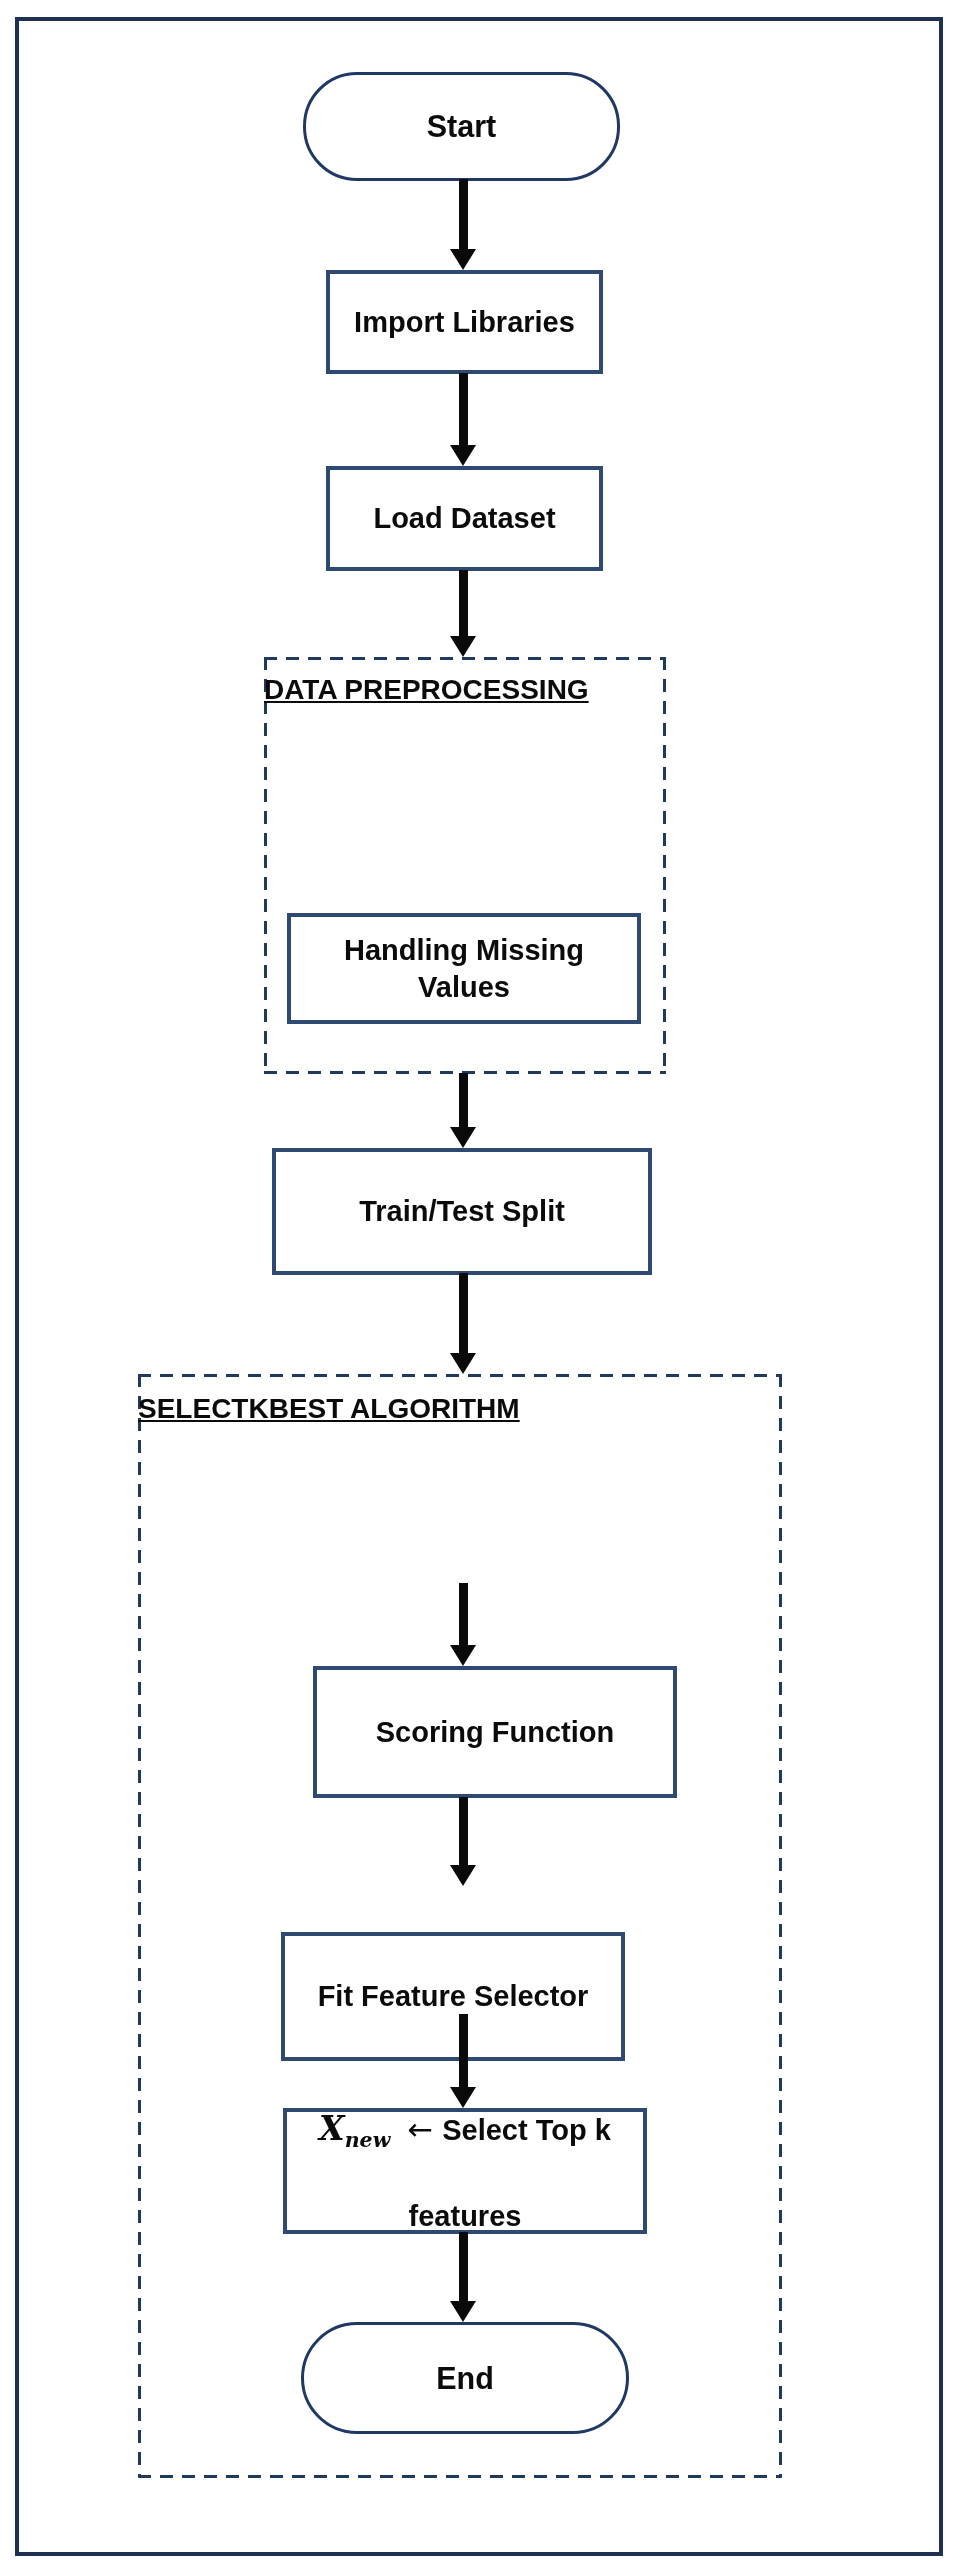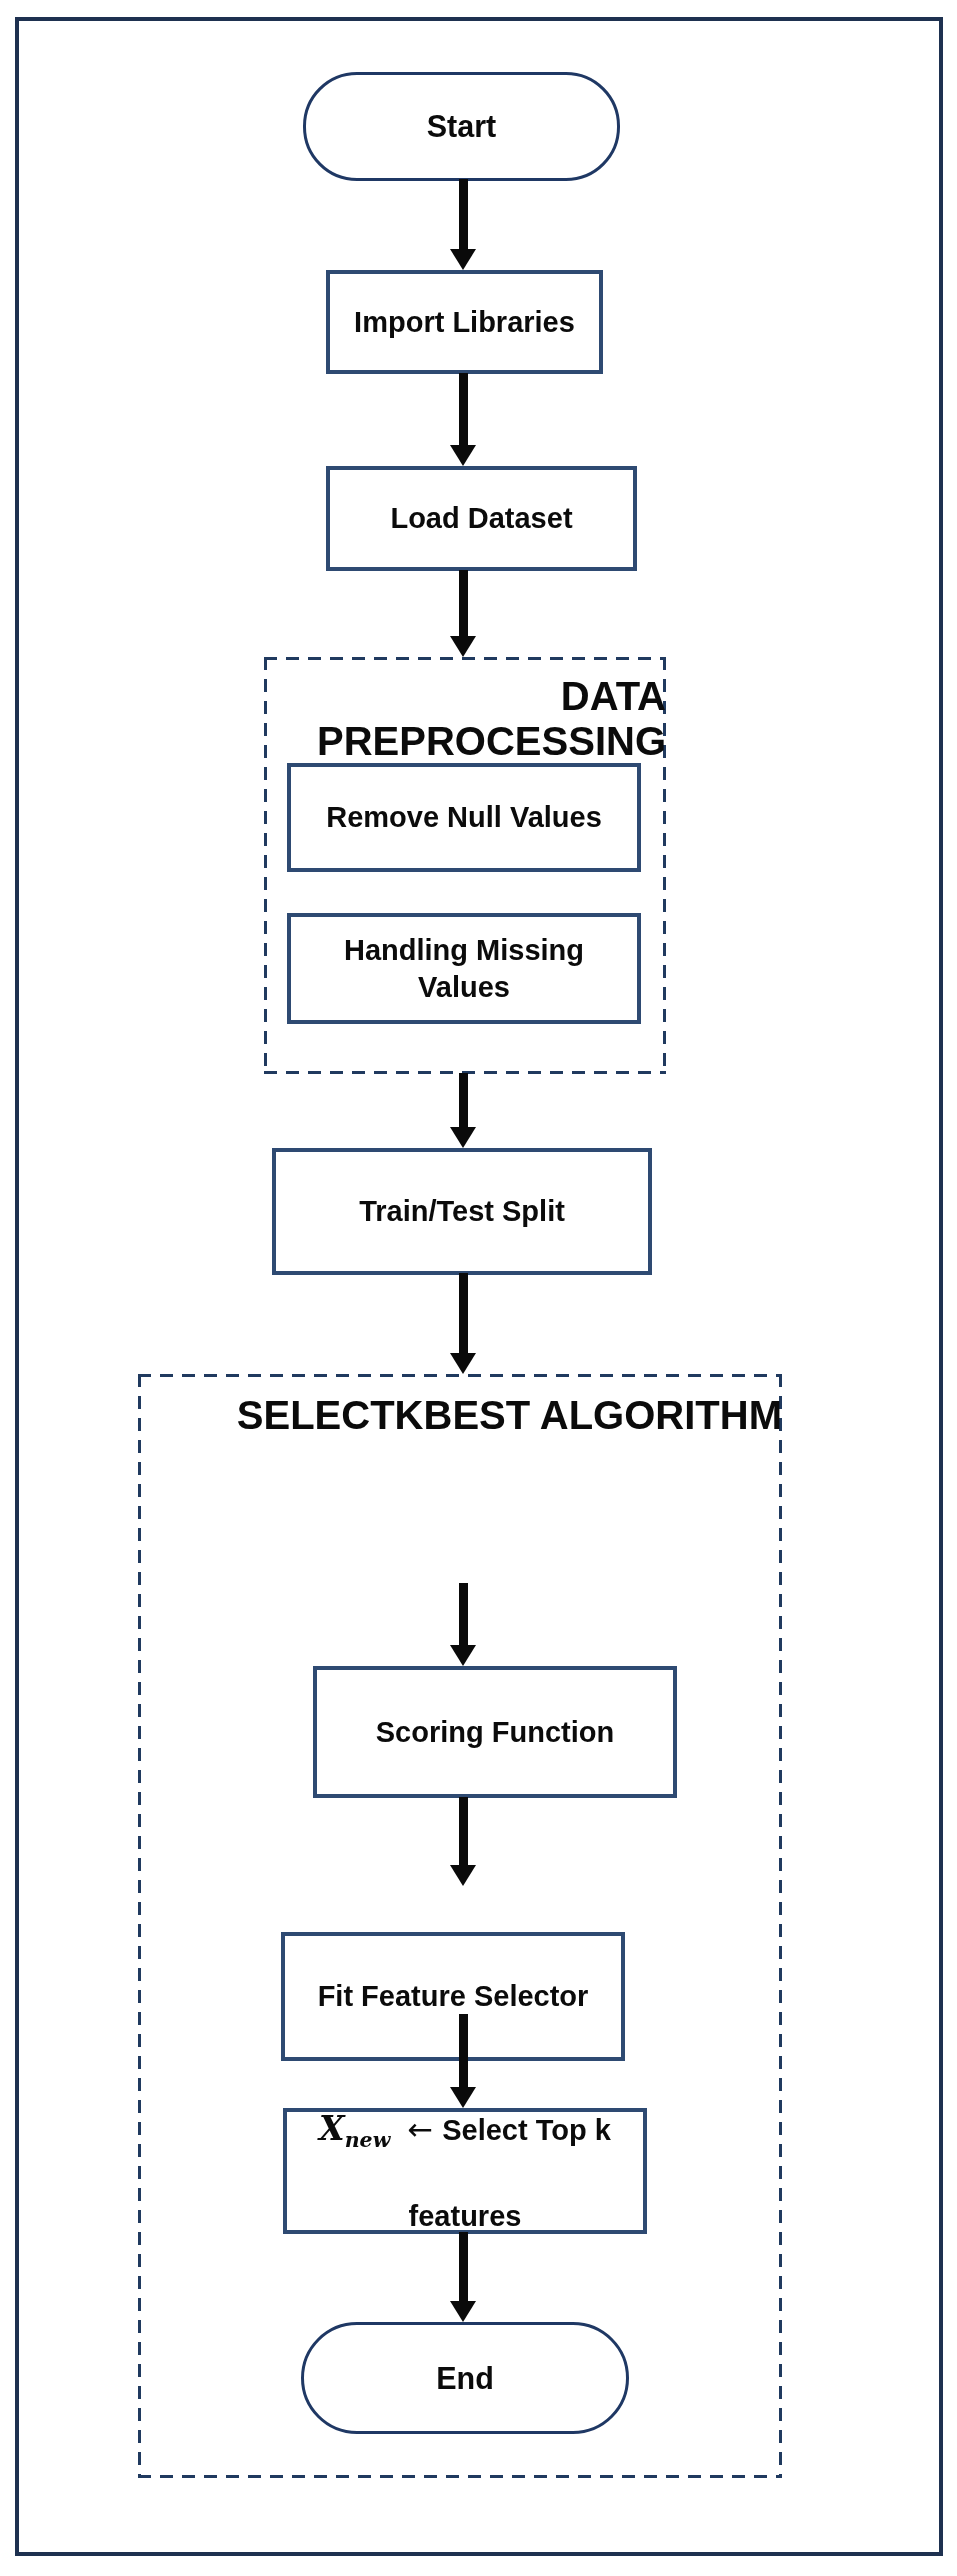--- a/index.html
+++ b/index.html
@@ -49,24 +49,25 @@
     top: 0; bottom: 0; width: 3.3px;
     background: repeating-linear-gradient(180deg, #203a5f 0 13.2px, transparent 13.2px 22px);
   }
   .edge.top { top: 0; }
   .edge.bottom { bottom: 0; }
   .edge.left { left: 0; }
   .edge.right { right: 0; }
   .section-title {
     position: absolute;
     left: 0; right: 0;
-    text-align: right;
-    font-weight: bold;
-    font-size: 40px;
+    text-align: left;
+    font-weight: bold;
+    font-size: 28px;
     letter-spacing: 0px;
+    text-decoration: underline;
   }
   
   .arrow {
     position: absolute;
     width: 26.5px;
     display: flex;
     flex-direction: column;
     align-items: center;
   }
   .arrow .shaft { width: 8.6px; flex: 1 1 auto; background: #0a0a0a; }
@@ -128,40 +129,37 @@
 
   <div class="node rect-node" style="left:326px; top:270px; width:277px; height:104px;justify-content:center;">
     <div class="node-label">Import Libraries</div>
   </div>
 
   <div class="arrow" style="left:450px; top:373px; height:93px;">
     <div class="shaft"></div>
     <div class="head"></div>
   </div>
 
-  <div class="node rect-node" style="left:326px; top:466px; width:311px; height:105px;">
+  <div class="node rect-node" style="left:326px; top:466px; width:277px; height:105px;">
     <div class="node-label">Load Dataset</div>
   </div>
 
   <div class="arrow" style="left:450px; top:570px; height:87px;">
     <div class="shaft"></div>
     <div class="head"></div>
   </div>
 
   <div class="dashed-frame" style="left:264px; top:657px; width:402px; height:417px;">
     <div class="edge h top"></div>
     <div class="edge h bottom"></div>
     <div class="edge v left"></div>
     <div class="edge v right"></div>
     <div class="section-title" style="top:17px;">DATA PREPROCESSING</div>
   </div>
 
-  <div class="node rect-node" style="left:287px; top:763px; width:354px; height:109px;">
-    <div class="node-label">Remove Null Values</div>
-  </div>
 
   <div class="node rect-node" style="left:287px; top:913px; width:354px; height:111px;">
     <div class="node-label">Handling Missing
 Values</div>
   </div>
 
   <div class="arrow" style="left:450px; top:1073px; height:75px;">
     <div class="shaft"></div>
     <div class="head"></div>
   </div>

